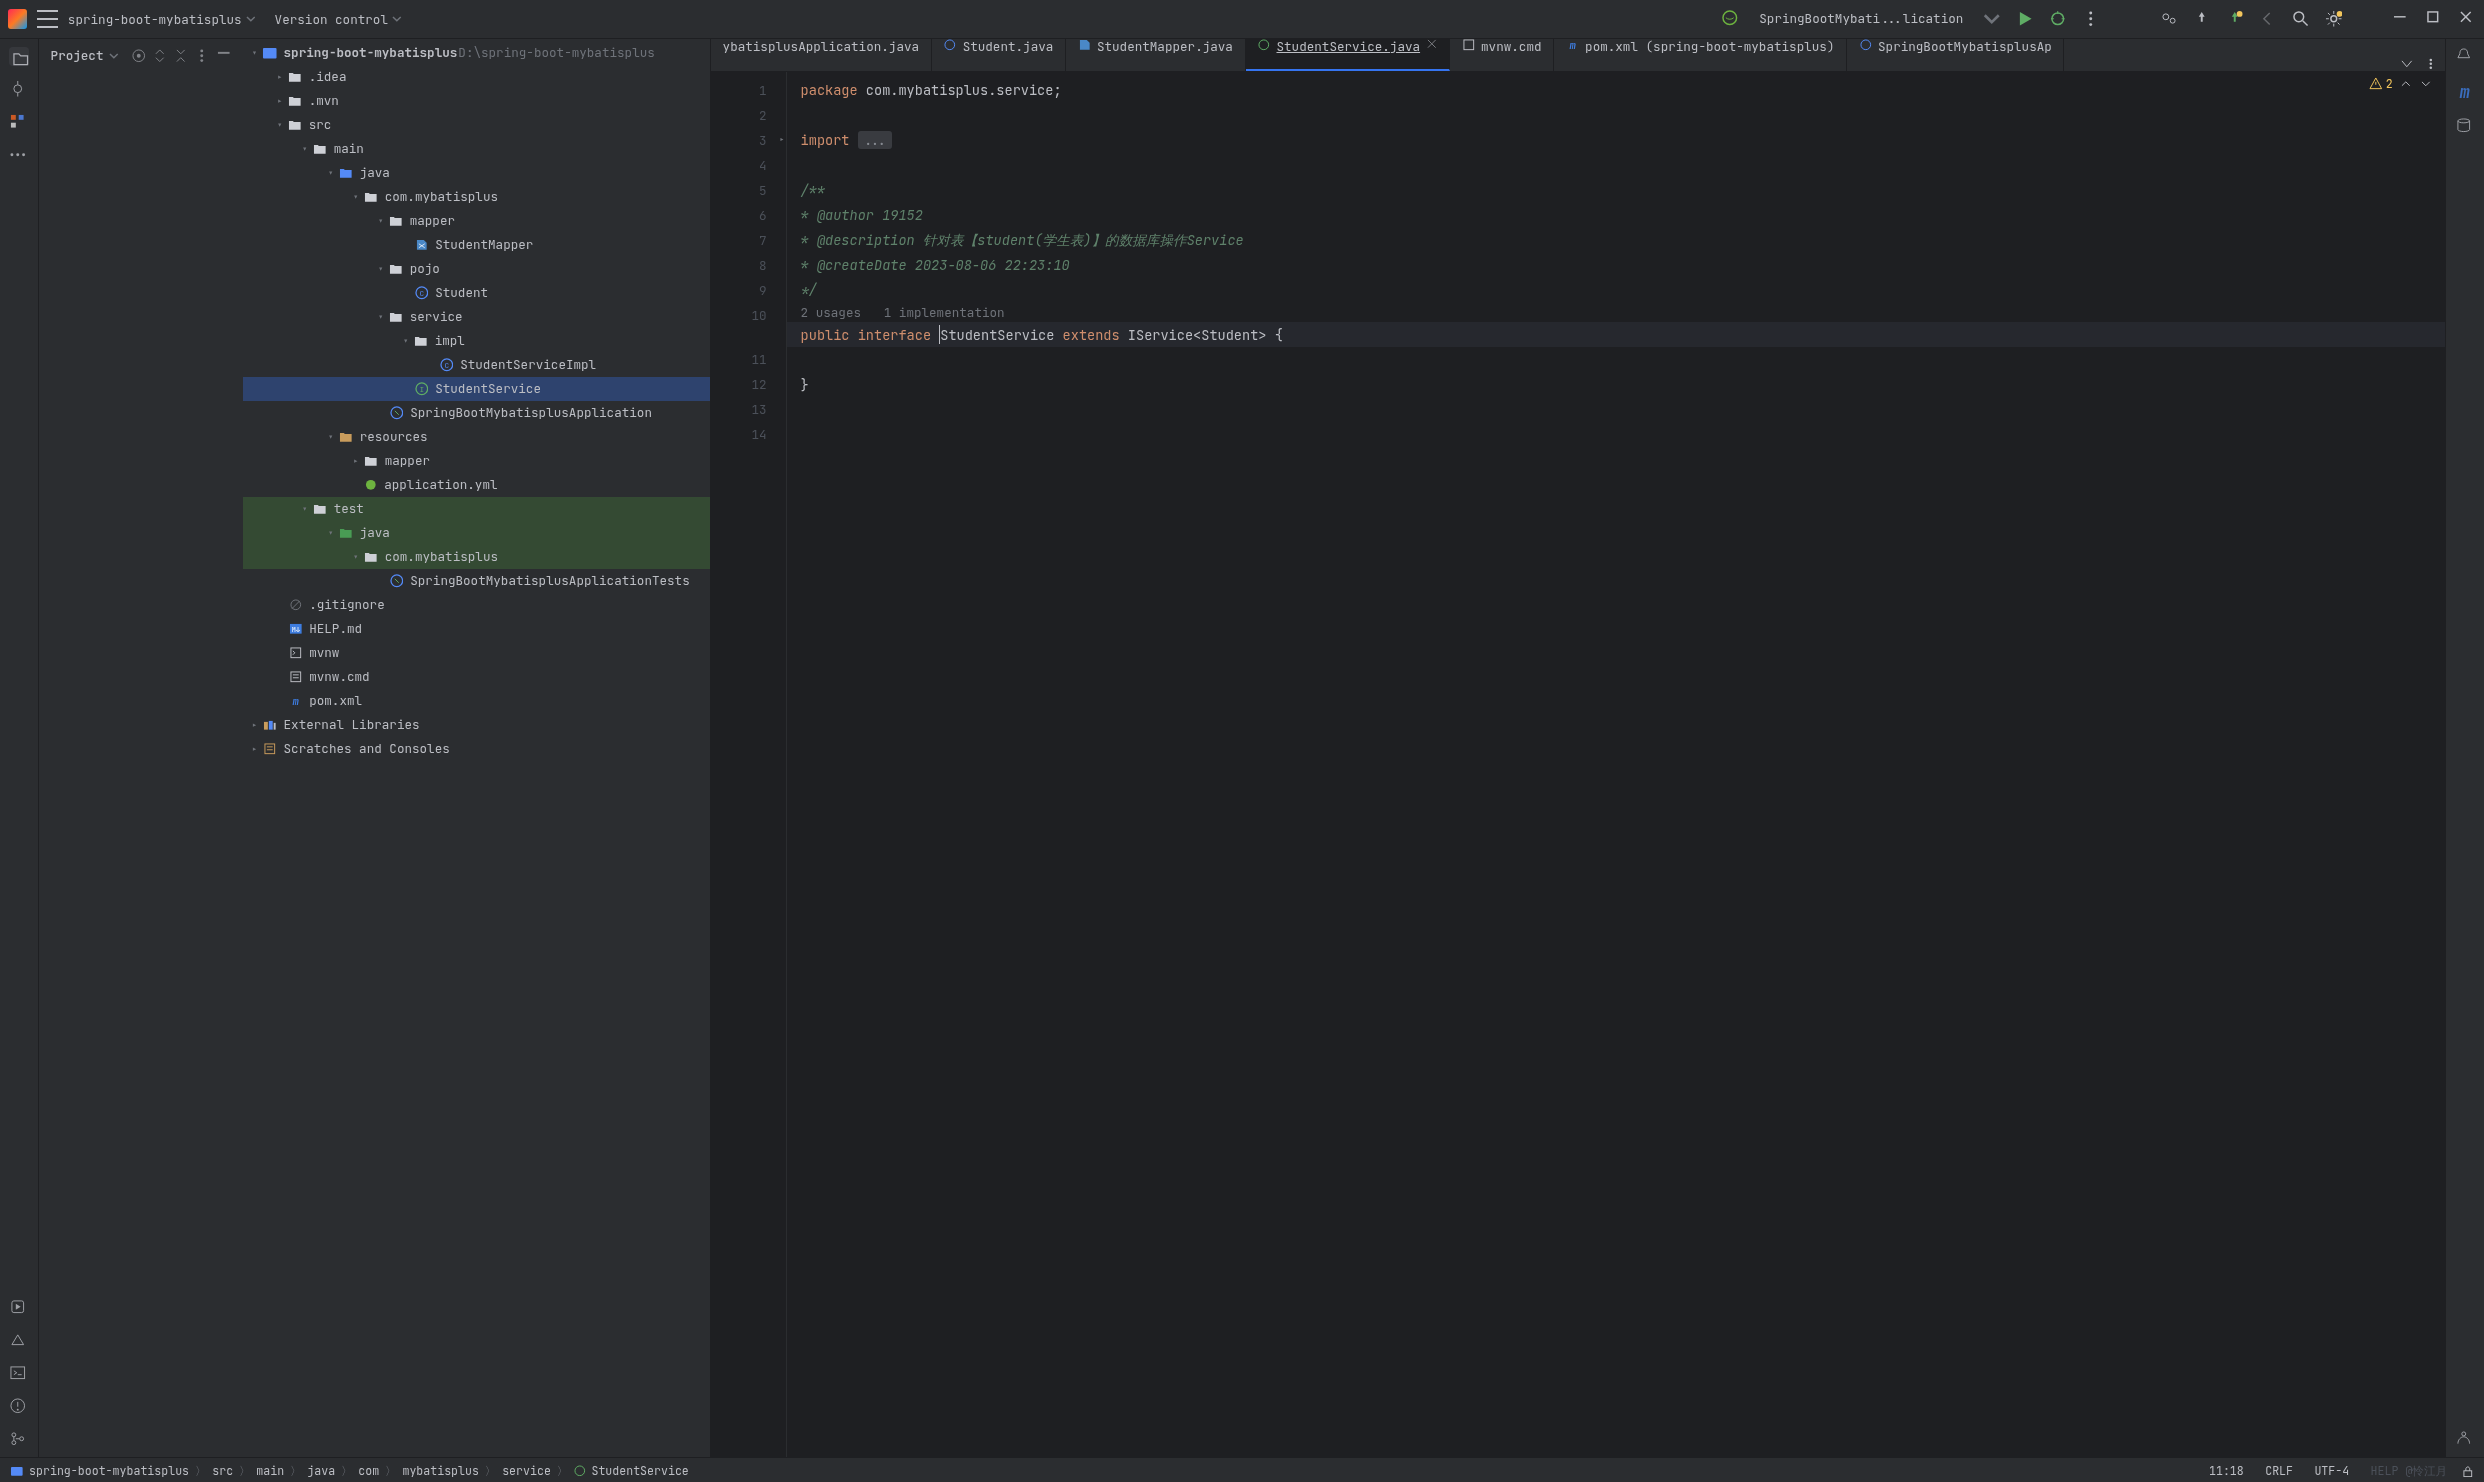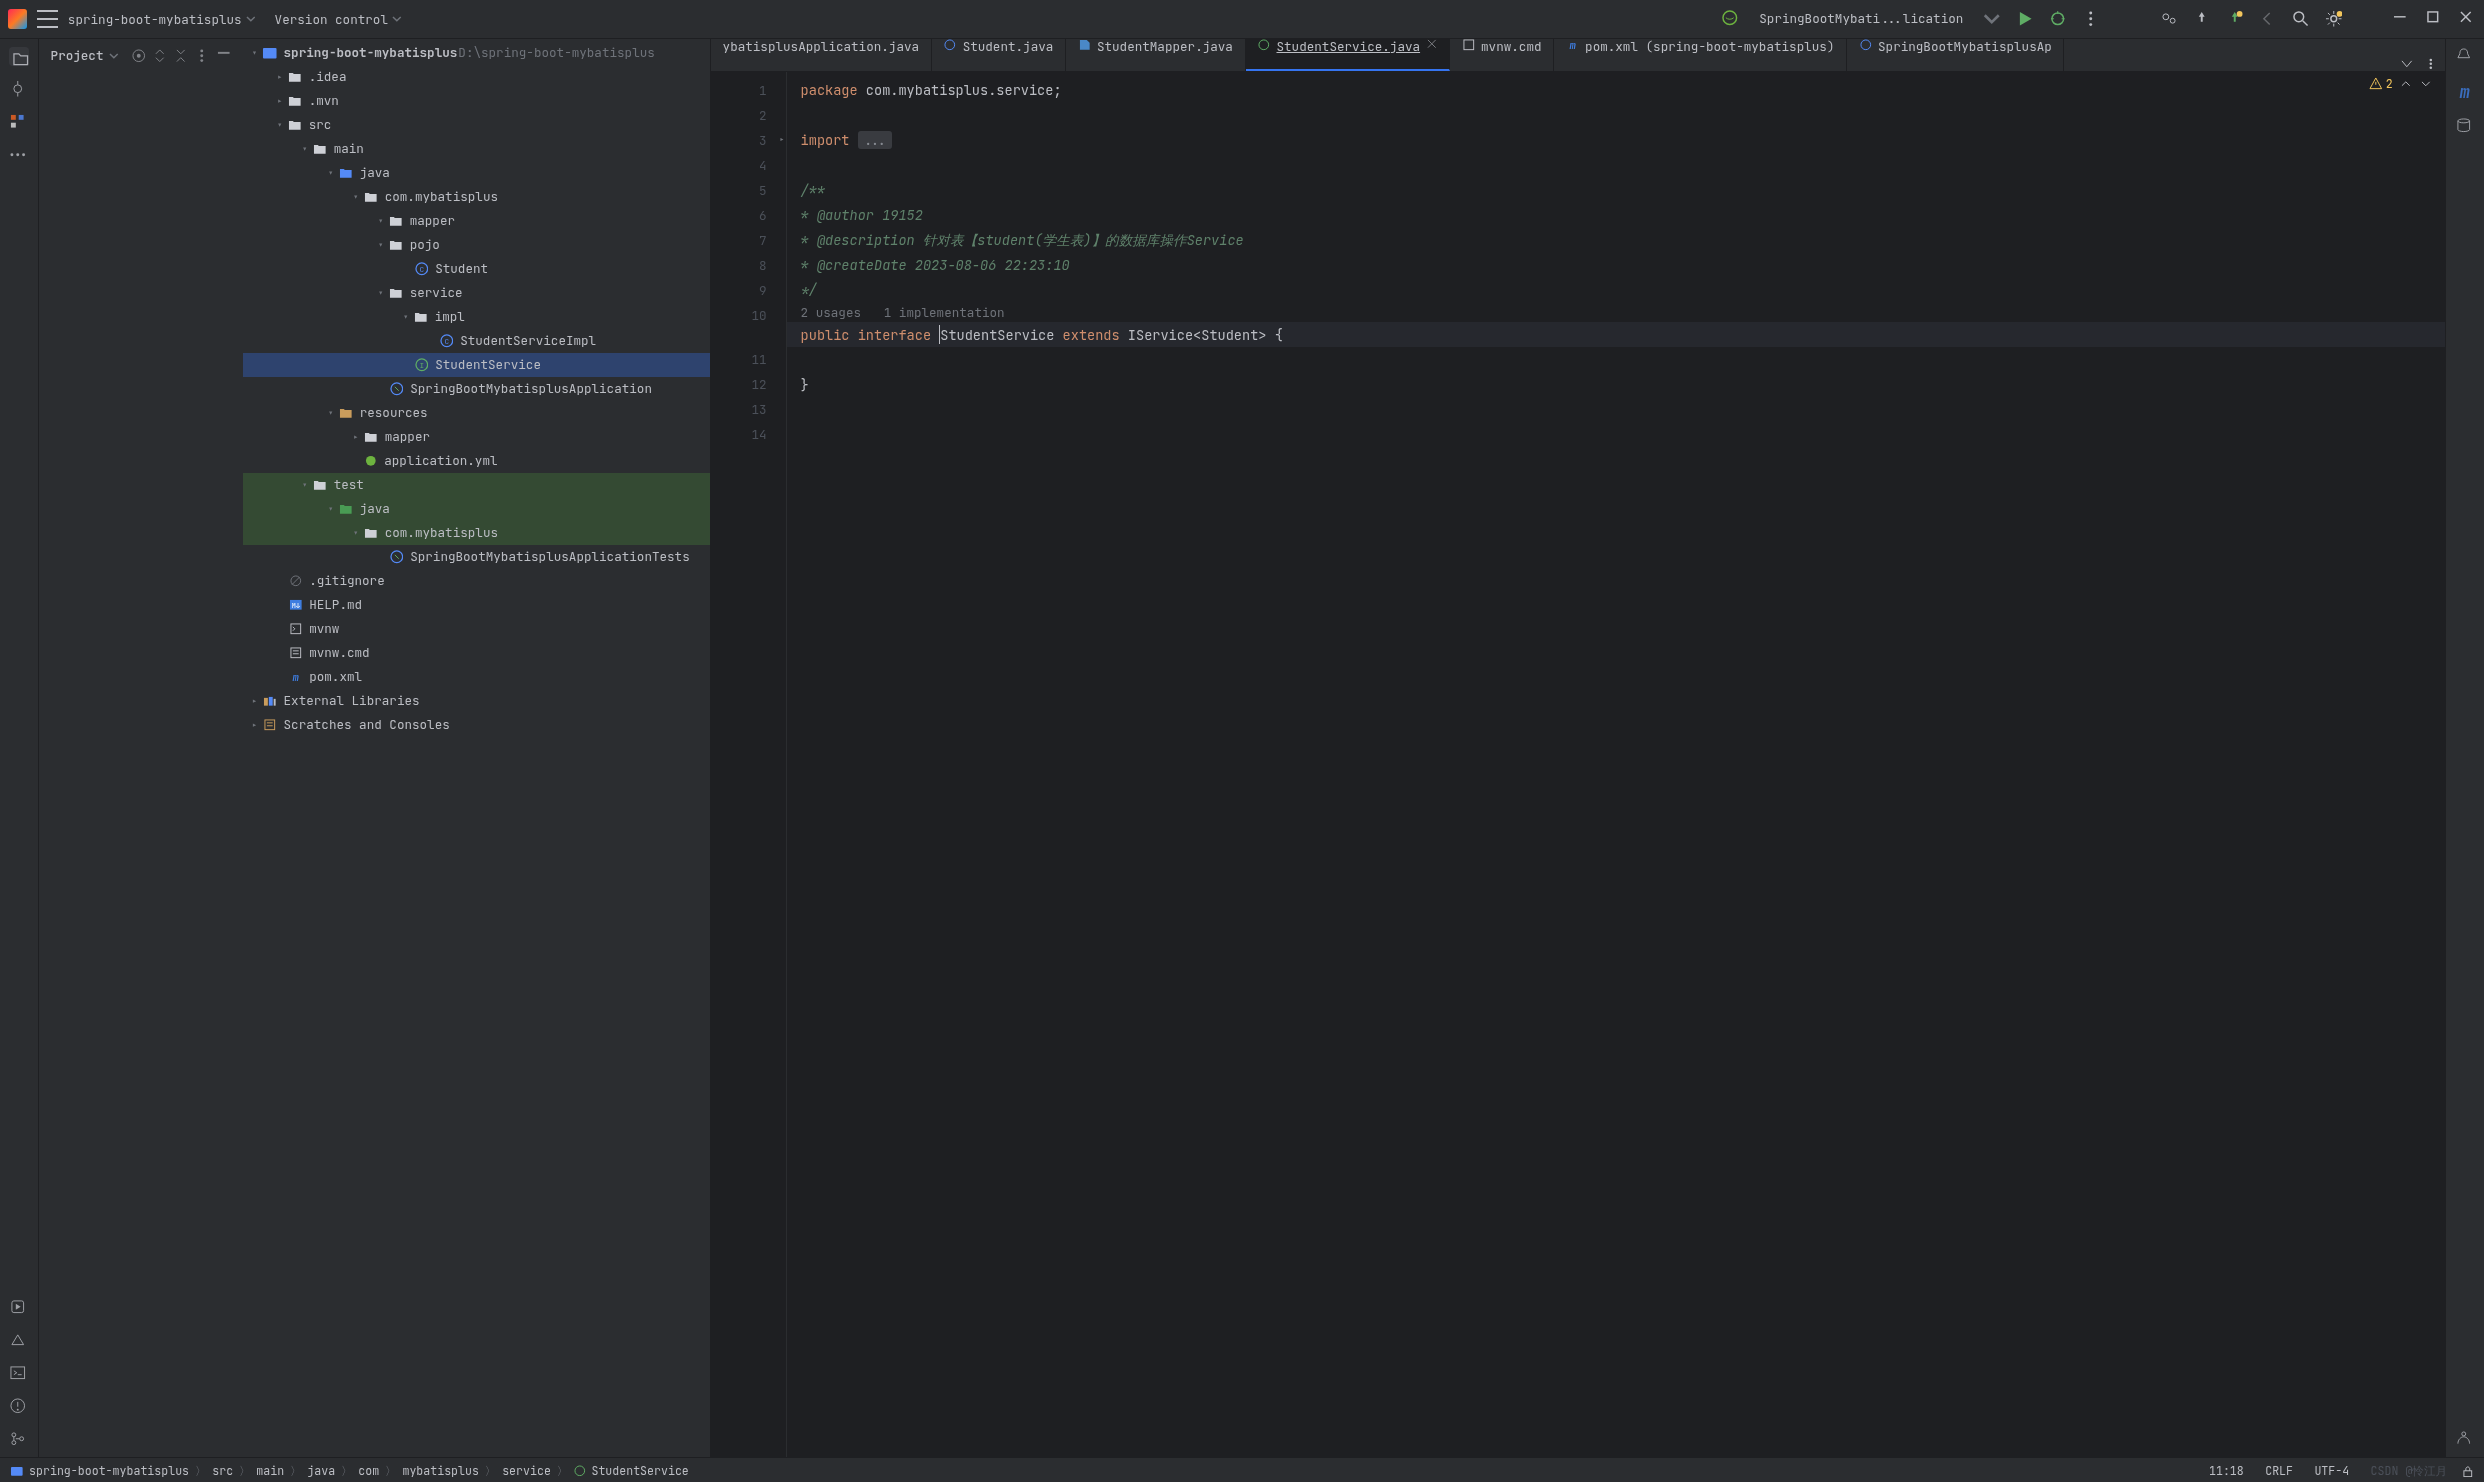--- a/index.html
+++ b/index.html
@@ -320,20 +320,29 @@
           <span class="tlabel">com.mybatisplus</span>
         </div>
       <div class="tree-row" style="padding-left:130px">
           <span class="arrow">▾</span>
           <span class="ticon">
             <svg width="13.6" height="13.6" viewBox="0 0 14 14">
               <path d="M1 3h4l1 1h7v8H1z" fill="#ced0d6"></path>
             </svg>
           </span>
           <span class="tlabel">mapper</span>
+        </div>
+      <div class="tree-row" style="padding-left:171px">
+          <span class="ticon">
+            <svg width="13.6" height="13.6" viewBox="0 0 14 14">
+              <path d="M2 2h7l3 3v7H2z" fill="#4a88c7"></path>
+              <path d="M4 6l6 4M4 10l6-4" stroke="#fff" stroke-width="0.8"></path>
+            </svg>
+          </span>
+          <span class="tlabel">StudentMapper</span>
         </div>
       <div class="tree-row" style="padding-left:130px">
           <span class="arrow">▾</span>
           <span class="ticon">
             <svg width="13.6" height="13.6" viewBox="0 0 14 14">
               <path d="M1 3h4l1 1h7v8H1z" fill="#ced0d6"></path>
             </svg>
           </span>
           <span class="tlabel">pojo</span>
         </div>
@@ -683,19 +692,19 @@
       <span class="sep">〉</span>
     <svg width="11.6" height="11.6" viewBox="0 0 12 12">
         <circle cx="6" cy="6" r="5" fill="none" stroke="#5fad65"></circle>
       </svg>
     <span>StudentService</span>
   </div>
   <div class="sspacer"></div>
   <span class="sitem">11:18</span>
   <span class="sitem">CRLF</span>
   <span class="sitem">UTF-4</span>
-  <span class="sitem watermark">CSDN @怜江月</span>
+  <span class="sitem watermark">HELP @怜江月</span>
   <svg width="13.6" height="13.6" viewBox="0 0 14 14">
       <rect x="3" y="7" width="8" height="6" fill="none" stroke="#bcbec4"></rect>
       <path d="M5 7V5c0-1 1-2 2-2s2 1 2 2v2" fill="none" stroke="#bcbec4"></path>
     </svg>
 </div>
 
 
 </body></html>

